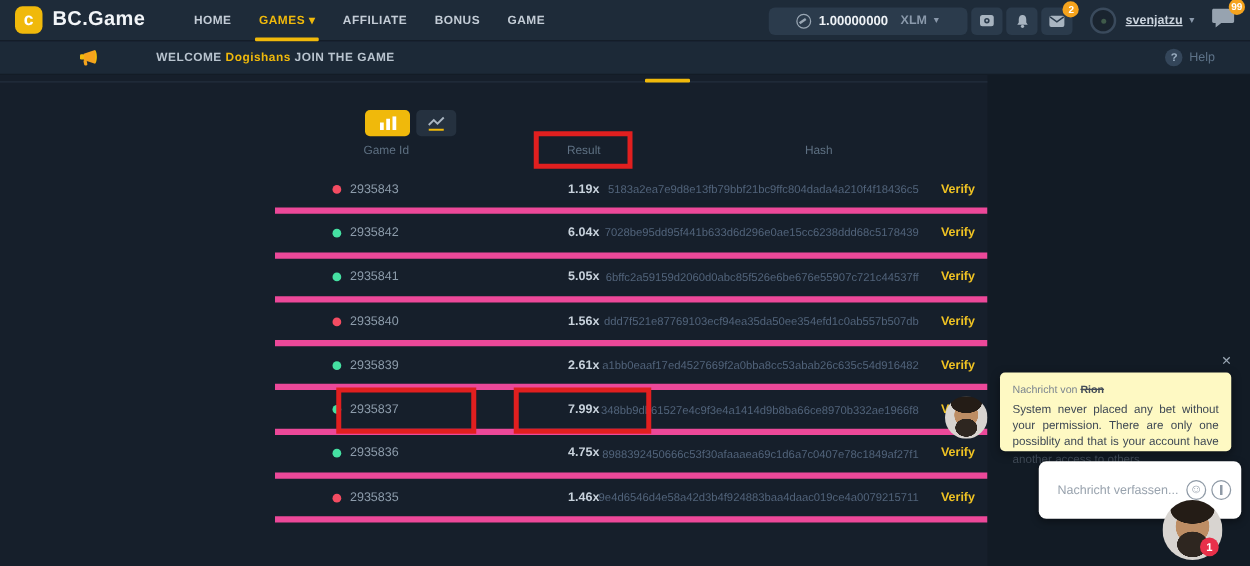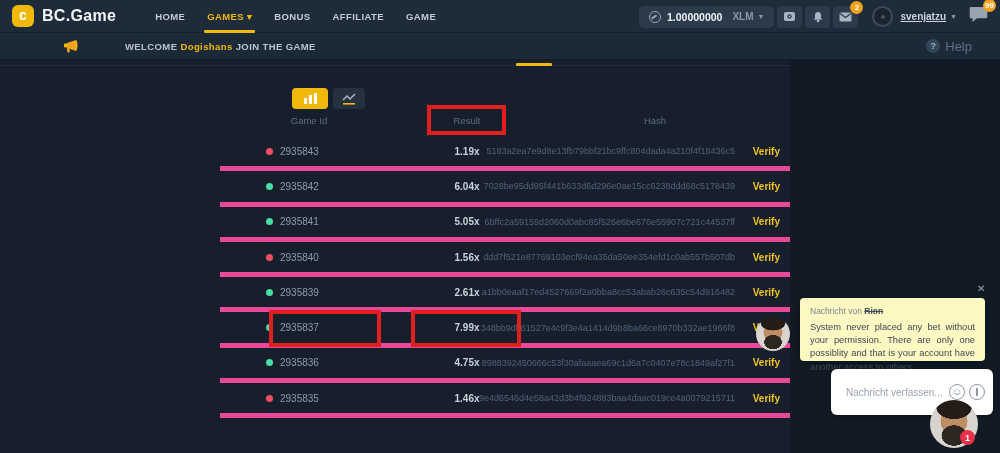--- a/index.html
+++ b/index.html
@@ -18,21 +18,21 @@
   .logo-badge i { font-style:normal; margin-top:-2px; }
   .brand { color:#f2f5f8; font-size:16px; font-weight:bold; margin-left:8px; letter-spacing:.3px; }
   .nav { display:flex; align-items:center; margin-left:28px; height:33px; }
   .nav-item { position:relative; color:#c3ccd6; font-size:9.5px; font-weight:bold;
               letter-spacing:.4px; padding:0 11px; height:33px; display:flex; align-items:center; cursor:pointer; }
   .nav-item.active { color:#f0b90b; }
   .nav-item.active::after { content:""; position:absolute; left:8px; right:8px; bottom:0;
               height:3px; background:#f0b90b; border-radius:1px; }
   .top-right { position:absolute; right:6px; top:0; height:33px; display:flex; align-items:center; }
   .balance-pill { display:flex; align-items:center; background:#2b3b4c; border-radius:5px;
-              height:22px; padding:0 10px; cursor:pointer; }
+              height:22px; padding:0 22px; cursor:pointer; }
   .coin { width:12px; height:12px; border-radius:50%; border:1.5px solid #9aa7b4; position:relative; }
   .coin::after { content:""; position:absolute; left:1px; top:4px; width:6px; height:1.5px;
               background:#9aa7b4; transform:rotate(-35deg); }
   .balance-amt { color:#eef2f6; font-size:10.5px; font-weight:bold; margin-left:6px; }
   .balance-cur { color:#8a99ab; font-size:10px; font-weight:bold; margin-left:10px; }
   .caret { color:#8a99ab; font-size:7px; margin-left:4px; }
   .iconbtn { position:relative; width:25px; height:22px; background:#2b3b4c; border-radius:4px;
               margin-left:3px; display:flex; align-items:center; justify-content:center; cursor:pointer; }
   .iconbtn svg { display:block; }
   .badge-orange { position:absolute; top:-5px; right:-5px; min-width:13px; height:13px; border-radius:7px;
@@ -48,21 +48,21 @@
 
   
   .banner { position:absolute; top:33px; left:0; width:1000px; height:27px; background:#1c2937;
             border-bottom:1px solid #131c26; display:flex; align-items:center; z-index:4; }
   .megaphone { margin-left:62px; }
   .banner-text { margin-left:46px; font-size:9.5px; font-weight:bold; letter-spacing:.4px; color:#b9c4cf; }
   .banner-text .uname { color:#f0b90b; }
   .help { position:absolute; right:28px; display:flex; align-items:center; cursor:pointer; }
   .help-ic { width:14px; height:14px; border-radius:50%; background:#34465a; color:#9fb2c5;
              font-size:9px; font-weight:bold; display:flex; align-items:center; justify-content:center; }
-  .help-label { color:#5d7288; font-size:13px; margin-left:5px; }
+  .help-label { color:#5d7288; font-size:10px; margin-left:5px; }
 
   
   .content-divider { position:absolute; top:65px; left:0; width:1000px; height:1px; background:#232f3e; }
   .tab-indicator { position:absolute; top:63px; left:516px; width:36px; height:3px; background:#f0b90b; border-radius:1px; }
   .right-panel { position:absolute; top:60px; left:790px; width:210px; height:393px; background:#121b25; }
 
   .toggle-btn { position:absolute; top:88px; height:21px; border-radius:4px;
                 display:flex; align-items:center; justify-content:center; cursor:pointer; }
   .toggle-btn.active { left:292px; width:36px; background:#f0b90b; }
   .toggle-btn.inactive { left:333px; width:32px; background:#25313f; }
@@ -132,22 +132,22 @@
   <div class="topbar">
     <div class="logo-wrap">
       <div class="logo-badge">
           <i>c</i>
         </div>
       <div class="brand">BC.Game</div>
     </div>
     <div class="nav">
         <div class="nav-item">HOME</div>
         <div class="nav-item active">GAMES ▾</div>
+        <div class="nav-item">AFFILIATE</div>
         <div class="nav-item">BONUS</div>
-        <div class="nav-item">AFFILIATE</div>
         <div class="nav-item">GAME</div>
       </div>
     <div class="top-right">
       <div class="balance-pill">
         <span class="coin"></span>
         <span class="balance-amt">1.00000000</span>
         <span class="balance-cur">XLM</span>
         <span class="caret">▼</span>
       </div>
       <div class="iconbtn">

